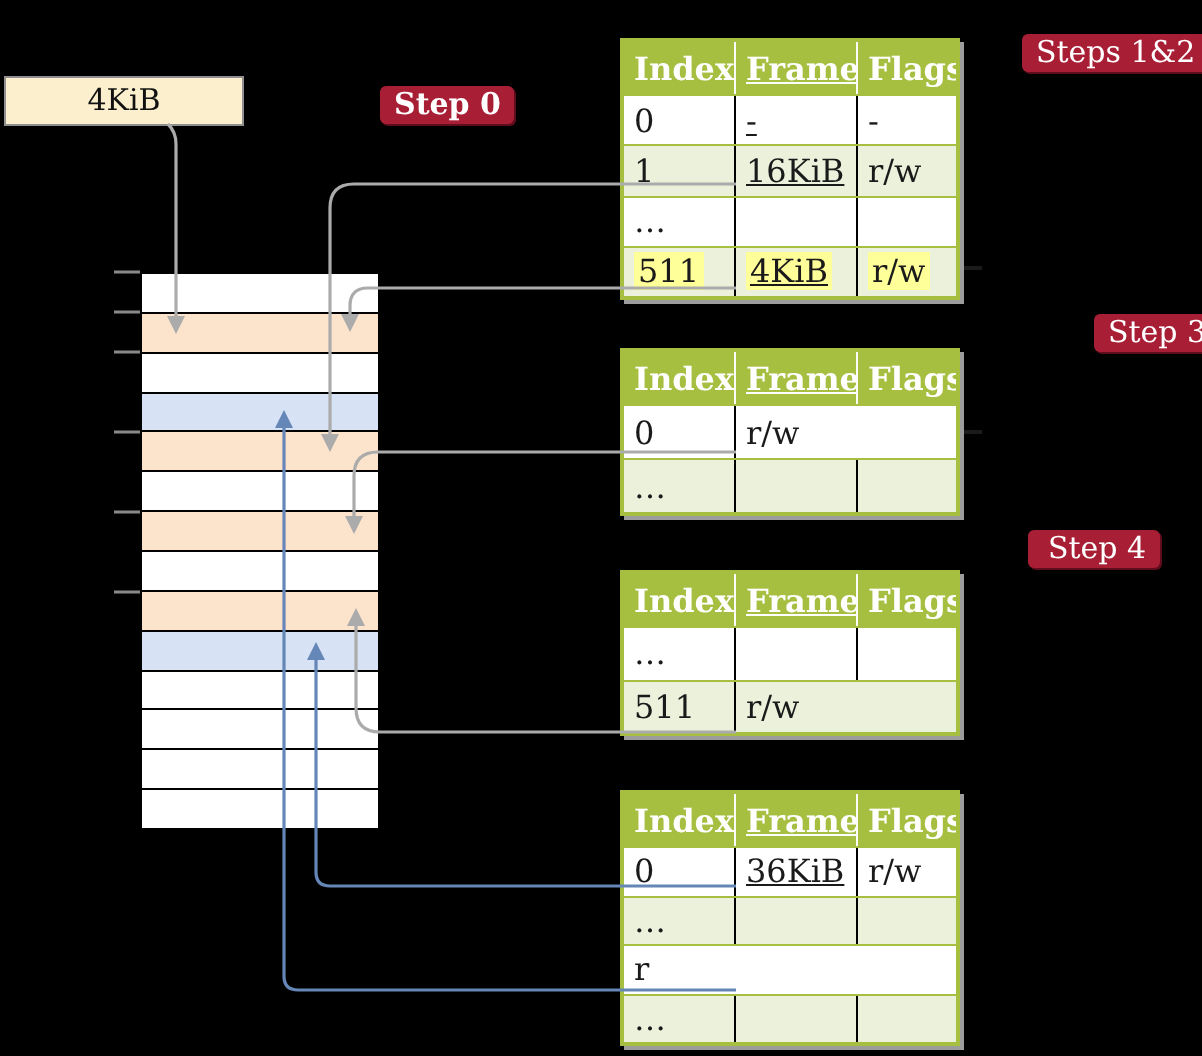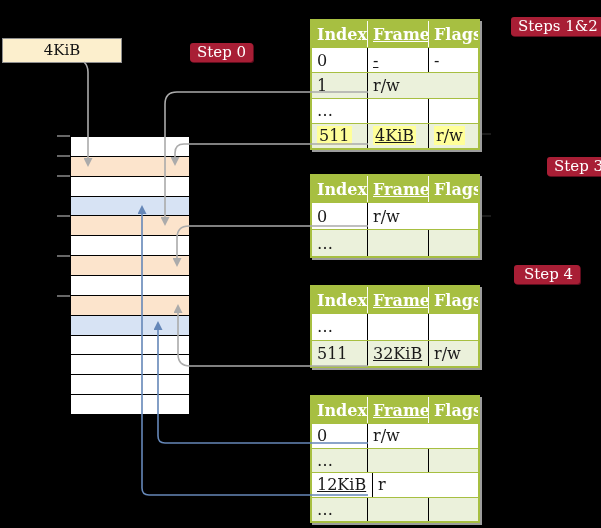--- a/index.html
+++ b/index.html
@@ -20,21 +20,21 @@
     position:absolute;left:2px;top:38px;width:118px;height:23px;z-index:3;
     background:var(--pointer-box-fill);border:1px solid #8f8f8f;
     text-align:center;line-height:23px;font-size:15px;color:#111;
   }
   
   .badge{
     position:absolute;z-index:4;background:var(--badge-red);color:#fff;
     font-size:15px;line-height:18px;padding:0 7px 1px 7px;border-radius:3px;
     box-shadow:1px 1px 0 #5f0c1d;white-space:nowrap;
   }
-  #badge-0{left:190px;top:43px;}
+  #badge-0{left:190px;top:43px;font-weight:bold;}
   #badge-1{left:511px;top:17px;}
   #badge-2{left:547px;top:157px;}
   #badge-3{left:514px;top:265px;padding-left:10px;}
   
   .memstack{
     position:absolute;left:70px;top:136px;width:120px;height:279px;z-index:1;
     display:flex;flex-direction:column;border:1px solid #000;box-sizing:border-box;
   }
   .mem-row{flex:1;border-bottom:1px solid #000;}
   .mem-row:last-child{border-bottom:none;}
@@ -127,20 +127,21 @@
         <div class="pcell c1">Frame</div>
         <div class="pcell c2">Flags</div>
       </div>
       <div class="prow">
         <div class="pcell c0">0</div>
         <div class="pcell c1">-</div>
         <div class="pcell c2">-</div>
       </div>
       <div class="prow shade">
         <div class="pcell c0">1</div>
+        <div class="pcell c1">16KiB</div>
         <div class="pcell c2">r/w</div>
       </div>
       <div class="prow">
         <div class="pcell c0">…</div>
         <div class="pcell c1"></div>
         <div class="pcell c2"></div>
       </div>
       <div class="prow shade">
         <div class="pcell c0">
           <span class="hl">511</span>
@@ -175,41 +176,40 @@
         <div class="pcell c1">Frame</div>
         <div class="pcell c2">Flags</div>
       </div>
       <div class="prow">
         <div class="pcell c0">…</div>
         <div class="pcell c1"></div>
         <div class="pcell c2"></div>
       </div>
       <div class="prow shade">
         <div class="pcell c0">511</div>
-        <div class="pcell c1">32KiB</div>
         <div class="pcell c2">r/w</div>
       </div>
     </div>
   <div class="ptable" id="ptable-3">
       <div class="prow phead">
         <div class="pcell c0">Index</div>
         <div class="pcell c1">Frame</div>
         <div class="pcell c2">Flags</div>
       </div>
       <div class="prow">
         <div class="pcell c0">0</div>
-        <div class="pcell c2">r/w</div>
-      </div>
-      <div class="prow shade">
-        <div class="pcell c0">…</div>
-        <div class="pcell c1"></div>
-        <div class="pcell c2"></div>
-      </div>
-      <div class="prow">
-        <div class="pcell c1">12KiB</div>
+        <div class="pcell c1">36KiB</div>
+        <div class="pcell c2">r/w</div>
+      </div>
+      <div class="prow shade">
+        <div class="pcell c0">…</div>
+        <div class="pcell c1"></div>
+        <div class="pcell c2"></div>
+      </div>
+      <div class="prow">
         <div class="pcell c2">r</div>
       </div>
       <div class="prow shade">
         <div class="pcell c0">…</div>
         <div class="pcell c1"></div>
         <div class="pcell c2"></div>
       </div>
     </div>
 
 </div>

